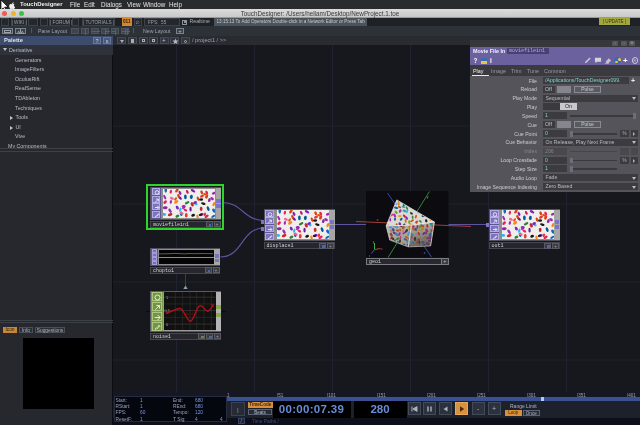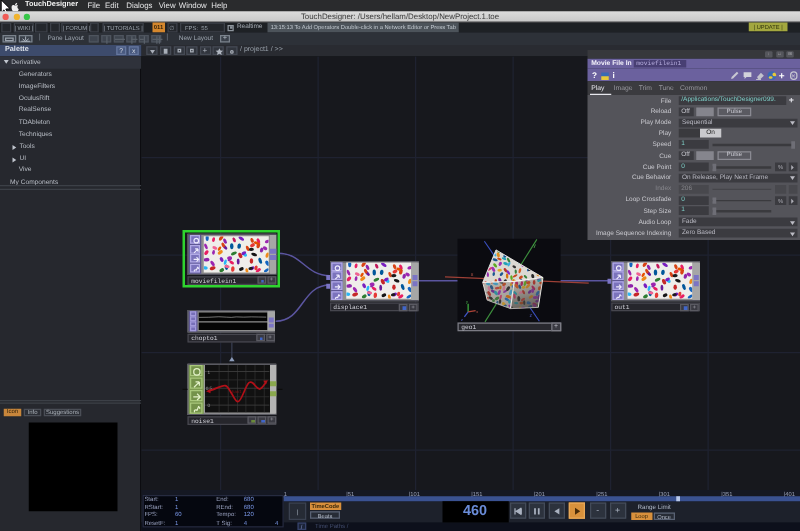--- a/index.html
+++ b/index.html
@@ -879,21 +879,22 @@
       <div class="a" style="left:414px;top:4.5px;width:1px;height:1.5px;background:#6a7288"></div>
       <div class="a" style="left:464px;top:0.5px;color:#9aa2b8;font-size:4.6px">|351</div>
       <div class="a" style="left:464px;top:4.5px;width:1px;height:1.5px;background:#6a7288"></div>
       <div class="a" style="left:514px;top:0.5px;color:#9aa2b8;font-size:4.6px">|401</div>
       <div class="a" style="left:514px;top:4.5px;width:1px;height:1.5px;background:#6a7288"></div>
       <div class="a" style="left:114px;top:5px;width:413px;height:3.5px;background:#3a5292"></div>
       <div class="a" style="left:428px;top:5px;width:3px;height:3.5px;background:#b9c9ec"></div>
       <div class="a" style="left:118px;top:9.5px;width:14px;height:14.5px;background:#262b35;border:1px solid #3a4150;color:#aab2c0;font-size:5px;line-height:14px;text-align:center">|</div>
       <div class="a" style="left:134.5px;top:10px;width:25.5px;height:6px;background:#d8903c;color:#3c2a0c;font-size:4.6px;line-height:6px;text-align:center;font-weight:bold">TimeCode</div>
       <div class="a" style="left:135px;top:17.3px;width:24px;height:6.2px;background:#272c36;border:1px solid #596274;color:#b2bac8;font-size:4.6px;line-height:5px;text-align:center">Beats</div>
-      <div class="a" style="left:240.5px;top:9px;width:53px;height:16.5px;background:#000;color:#6a8cd8;font-size:11.5px;line-height:16.5px;text-align:center;font-weight:bold">460</div>
+      <div class="a" style="left:159.5px;top:9px;width:78px;height:16.5px;background:#000;color:#6a8cd8;font-size:11.5px;line-height:16.5px;text-align:center;font-weight:bold;letter-spacing:0.3px">00:00:07.39</div>
+      <div class="a" style="left:240.5px;top:9px;width:53px;height:16.5px;background:#000;color:#6a8cd8;font-size:11.5px;line-height:16.5px;text-align:center;font-weight:bold">280</div>
       <div class="a" style="left:295px;top:9.5px;width:12.5px;height:13.5px;background:#2c323d;border:1px solid #434b59">
         <svg width="11" height="12" viewBox="0 0 11 12" style="position:absolute;left:0;top:0.5px">
           <path d="M3,3.5 V8.5 M8,3.5 V8.5 M7.5,3.8 L4,6 L7.5,8.2 Z" stroke="#aab2c0" stroke-width="1" fill="#aab2c0"></path>
         </svg>
       </div>
       <div class="a" style="left:310px;top:9.5px;width:12.5px;height:13.5px;background:#2c323d;border:1px solid #434b59">
         <svg width="11" height="12" viewBox="0 0 11 12" style="position:absolute;left:0;top:0.5px">
           <path d="M4,3.5 V8.5 M7,3.5 V8.5" stroke="#aab2c0" stroke-width="1.4"></path>
         </svg>
       </div>

